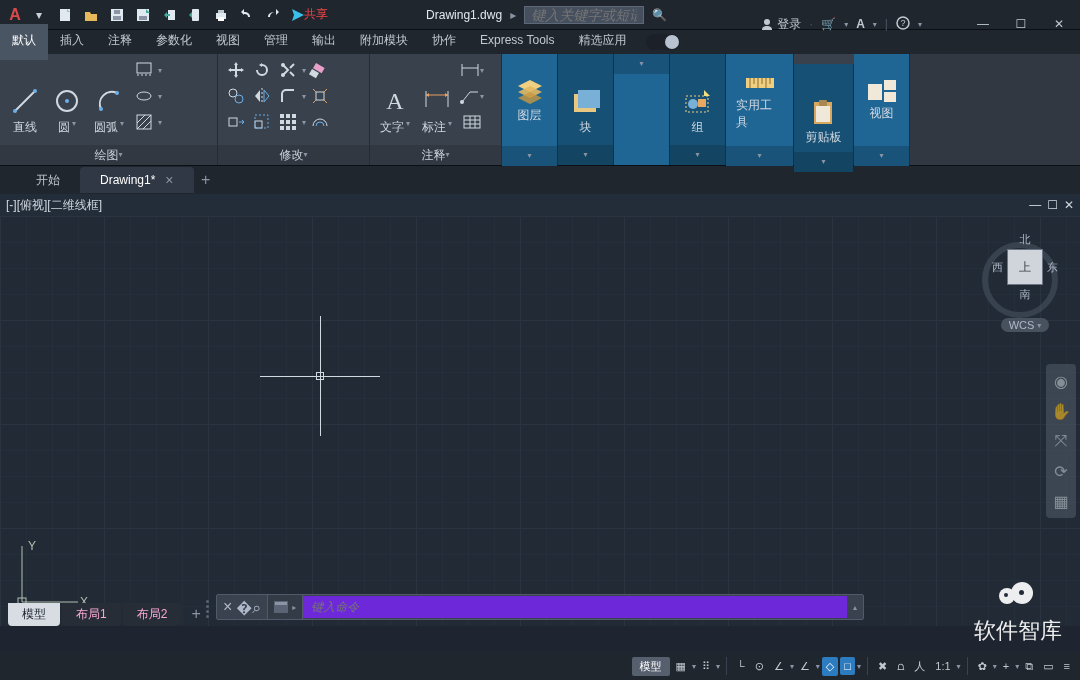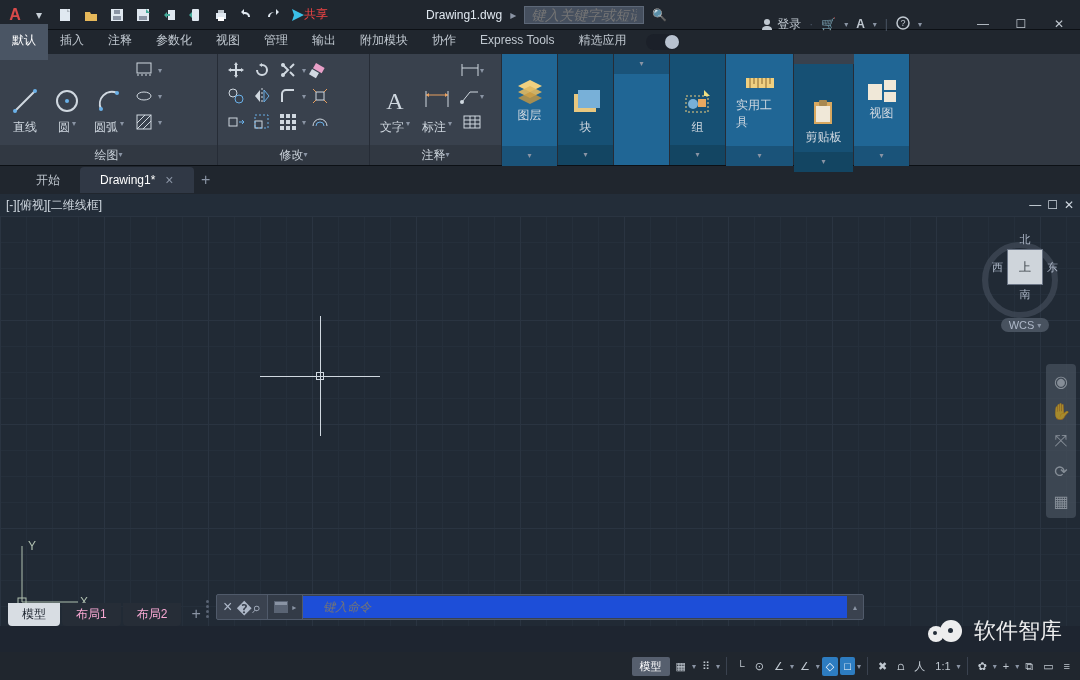--- a/index.html
+++ b/index.html
@@ -71,40 +71,40 @@
 .viewcube .cube { width:36px; height:36px; background:#cfd5db; color:#3a4148; display:flex; align-items:center; justify-content:center; font-size:12px; margin:2px auto; border:1px solid #6a7484; }
 .viewcube .ring { position:absolute; left:-10px; top:10px; width:76px; height:76px; border:6px solid #48525f; border-radius:50%; opacity:0.6; }
 .wcs { margin-top:16px; background:#48525f; border-radius:10px; padding:1px 8px; display:inline-flex; gap:3px; align-items:center; }
 .navbar { position:absolute; right:4px; top:170px; width:30px; background:#4f5966; border-radius:4px; display:flex; flex-direction:column; gap:8px; padding:6px 0; opacity:0.6; }
 .navbar div { width:22px; height:22px; margin:0 auto; color:#c8d0d8; display:flex; align-items:center; justify-content:center; }
 
 
 .cmd-row { position:absolute; left:216px; right:216px; bottom:6px; display:flex; align-items:center; height:26px; background:#3a424f; border:1px solid #505a6a; border-radius:2px; }
 .cmd-pre { display:flex; align-items:center; gap:4px; padding:0 6px; height:100%; color:#aeb8c8; border-right:1px solid #505a6a; }
 .cmd-chip { display:flex; align-items:center; gap:4px; padding:0 6px; color:#aeb8c8; border-right:1px solid #505a6a; height:100%; background:#333b47; }
-.cmd-input { flex:1; background:#1d4ed8; border:none; color:#aeb8c8; font-size:12px; font-style:italic; padding:0 20px; height:22px; outline:none; }
+.cmd-input { flex:1; background:#6d28d9; border:none; color:#aeb8c8; font-size:12px; font-style:italic; padding:0 8px; height:22px; outline:none; }
 .cmd-handle { position:absolute; left:206px; bottom:8px; display:flex; flex-direction:column; gap:2px; }
 .cmd-handle span{ width:3px; height:3px; background:#5a6474; border-radius:50%; }
 
 
 .layout-tabs { position:absolute; left:0; bottom:0; height:24px; display:flex; align-items:flex-end; background:transparent; padding-left:8px; }
 .ltab { padding:3px 14px; font-size:12px; color:#f9a8d4; background:#262d37; border-radius:0 0 4px 4px; margin-right:2px; }
 .ltab.active { background:#d8dde3; color:#1e2530; }
 .ltab-add { padding:3px 8px; color:#8a94a4; }
 
 
 .status { position:absolute; left:0; right:0; bottom:0; height:28px; background:#20262e; display:flex; align-items:center; padding:0 6px; gap:2px; color:#c0c8d0; font-size:11px; }
 .status .spacer { flex:1; }
 .sbtn { padding:3px 4px; display:flex; align-items:center; gap:2px; border-radius:2px; }
 .sbtn.on { background:#2d7cc0; color:#fff; }
 .ssep { width:1px; height:18px; background:#3a424f; margin:0 4px; }
 .modelbtn { background:#565f6e; color:#fff; padding:2px 8px; border-radius:2px; }
 
 
-.wm { position:absolute; right:18px; bottom:34px; display:flex; align-items:center; gap:8px; color:#fff; font-size:22px; font-weight:500; opacity:0.92; }
+.wm { position:absolute; right:18px; bottom:34px; display:flex; align-items:center; gap:8px; color:#fff; font-size:22px; font-weight:500; opacity:0.92;flex-direction:column; }
 .wm .wm-ico { position:relative; width:38px; height:30px; }
 .wm .wm-ico span { position:absolute; border-radius:50%; background:#fff; }
 .wm .wm-ico .a { width:16px; height:16px; left:0; top:10px; }
 .wm .wm-ico .b { width:22px; height:22px; left:12px; top:4px; }
 .wm .wm-ico .c { width:4px; height:4px; background:#232d39; left:5px; top:15px; }
 .wm .wm-ico .d { width:5px; height:5px; background:#232d39; left:20px; top:12px; }
 </style>
 </head>
 <body>
 

